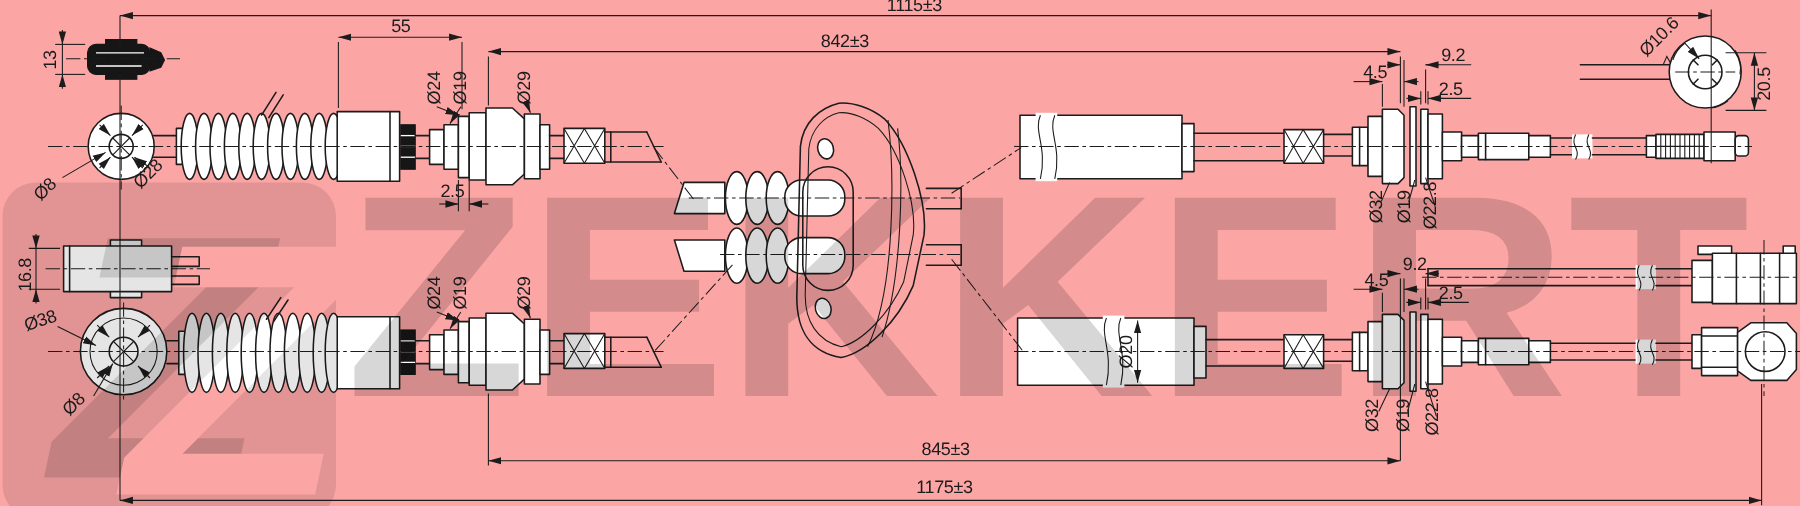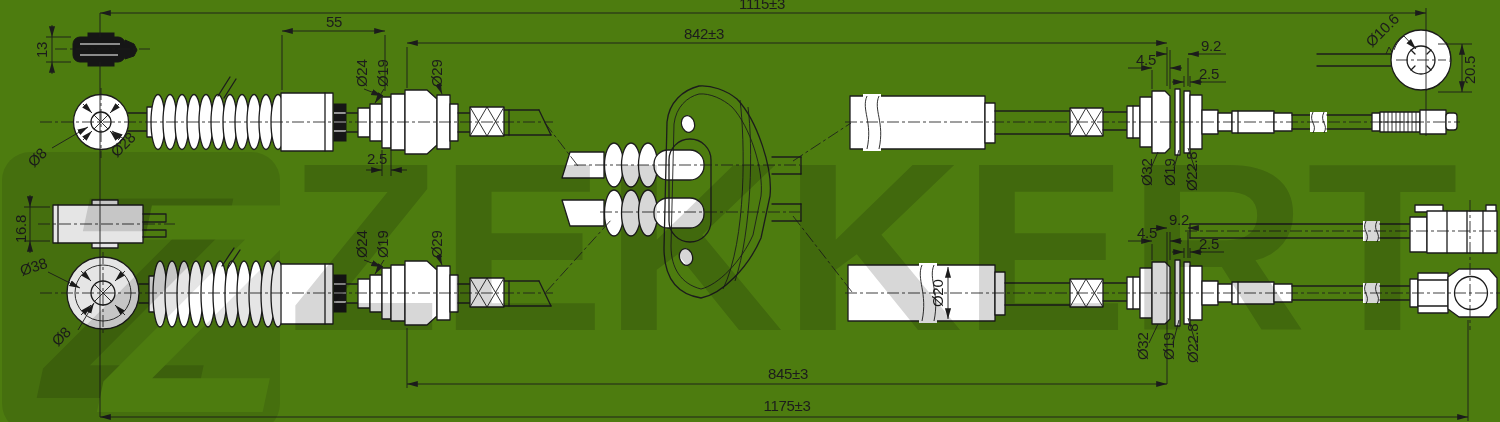--- a/index.html
+++ b/index.html
@@ -1,16 +1,16 @@
 <!DOCTYPE html>
 <html><head>
 <meta charset="utf-8">
 <style>
   html,body{margin:0;padding:0;background:#fff;}
-  #stage{position:relative;width:1500px;height:422px;background:#4d7c0f;overflow:hidden;text-align:center;}
+  #stage{position:relative;width:1500px;height:422px;background:#fca5a5;overflow:hidden;text-align:center;}
   svg{display:block;}
   .ln  {stroke:#1c1c1c;stroke-width:1.3;fill:none;stroke-linecap:round;stroke-linejoin:round;}
   .lnf {stroke:#1c1c1c;stroke-width:1.3;fill:#ffffff;stroke-linejoin:round;}
   .thin{stroke:#1c1c1c;stroke-width:0.9;fill:none;}
   .cl  {stroke:#1c1c1c;stroke-width:0.85;fill:none;stroke-dasharray:12 3 3 3;}
   .blk {fill:#161616;stroke:#161616;stroke-width:1;}
   .wht {stroke:#ffffff;stroke-width:1.1;fill:none;}
   .gap {fill:#ffffff;stroke:none;}
   .txt {font-family:"Liberation Sans",sans-serif;font-size:15px;fill:#1c1c1c;letter-spacing:-0.3px;}
   .wm-letters{font-family:"Liberation Sans",sans-serif;font-weight:bold;}

